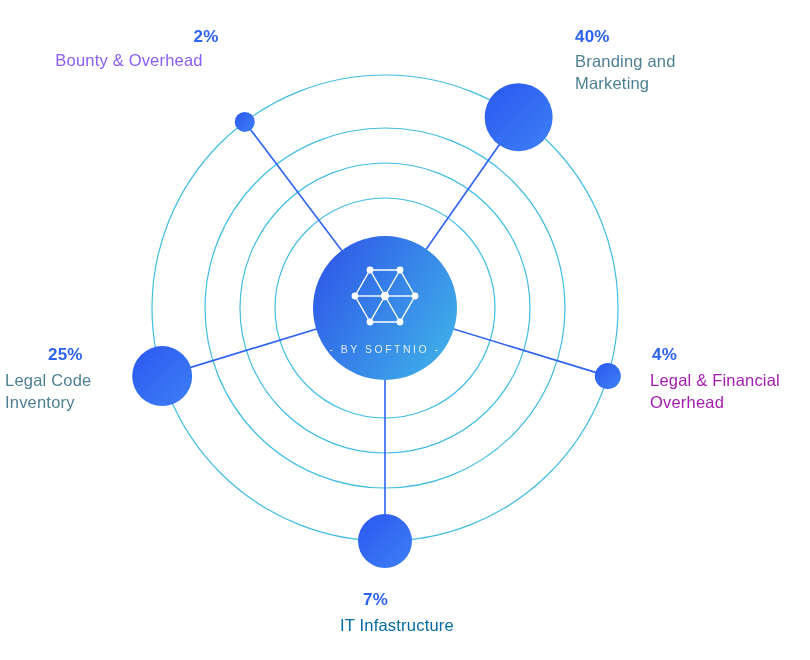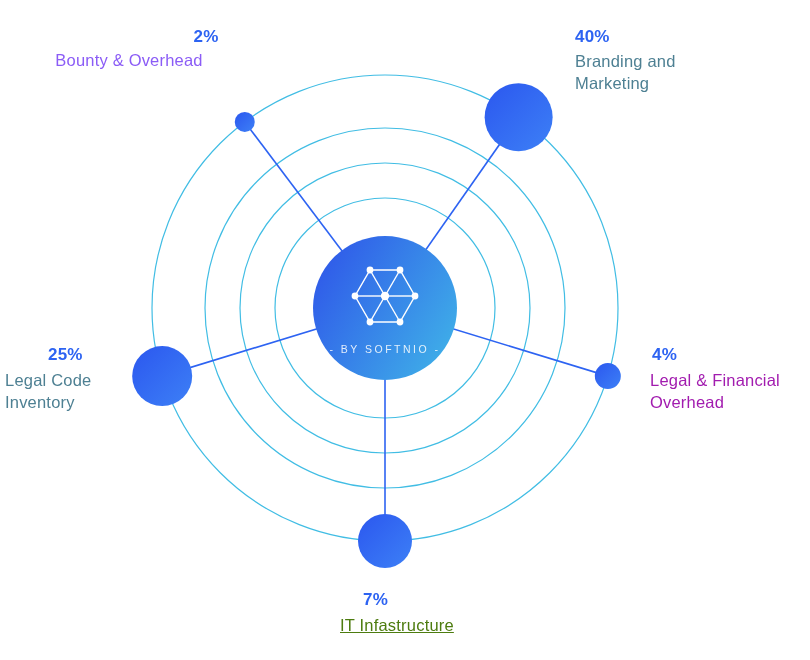--- a/index.html
+++ b/index.html
@@ -110,19 +110,19 @@
 
   <div id="p-branding" class="lbl pct" style="color: rgb(45, 99, 242);">40%</div>
   <div id="l-branding" class="lbl node-label" style="color: rgb(78, 128, 147);">Branding and
 Marketing</div>
 
   <div id="p-legal" class="lbl pct" style="color: rgb(45, 99, 242);">4%</div>
   <div id="l-legal" class="lbl node-label" style="color: #a21caf;">Legal &amp; Financial
 Overhead</div>
 
   <div id="p-it" class="lbl pct" style="color: rgb(45, 99, 242);">7%</div>
-  <div id="l-it" class="lbl node-label" style="color: #4d7c0f; text-decoration: underline;">IT Infastructure</div>
+  <div id="l-it" class="lbl node-label" style="color: #0369a1;">IT Infastructure</div>
 
   <div id="p-gift" class="lbl pct" style="color: rgb(45, 99, 242);">25%</div>
   <div id="l-gift" class="lbl node-label" style="color: rgb(78, 128, 147);">Legal Code
 Inventory</div>
 
 </div>
 
 </body></html>

